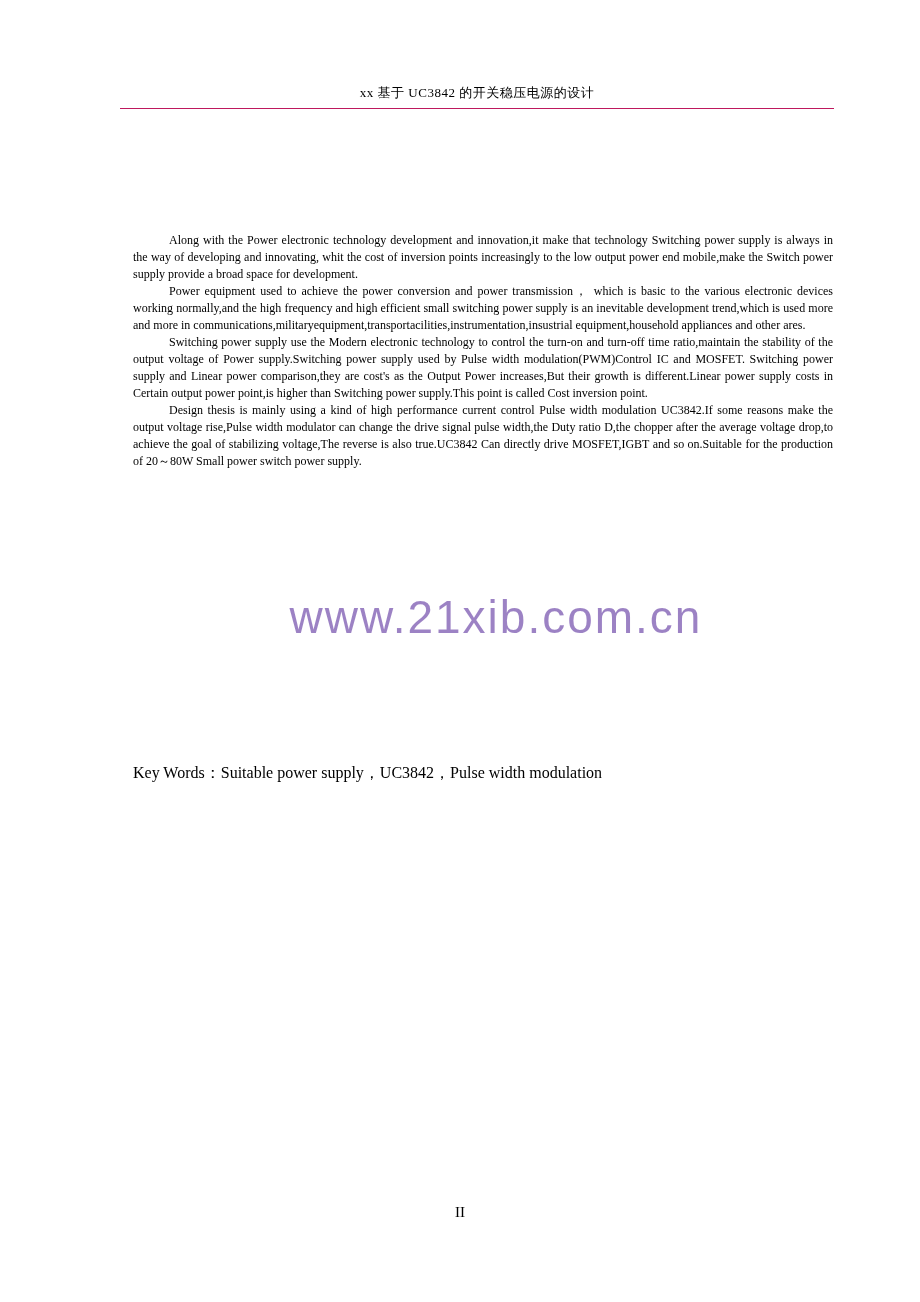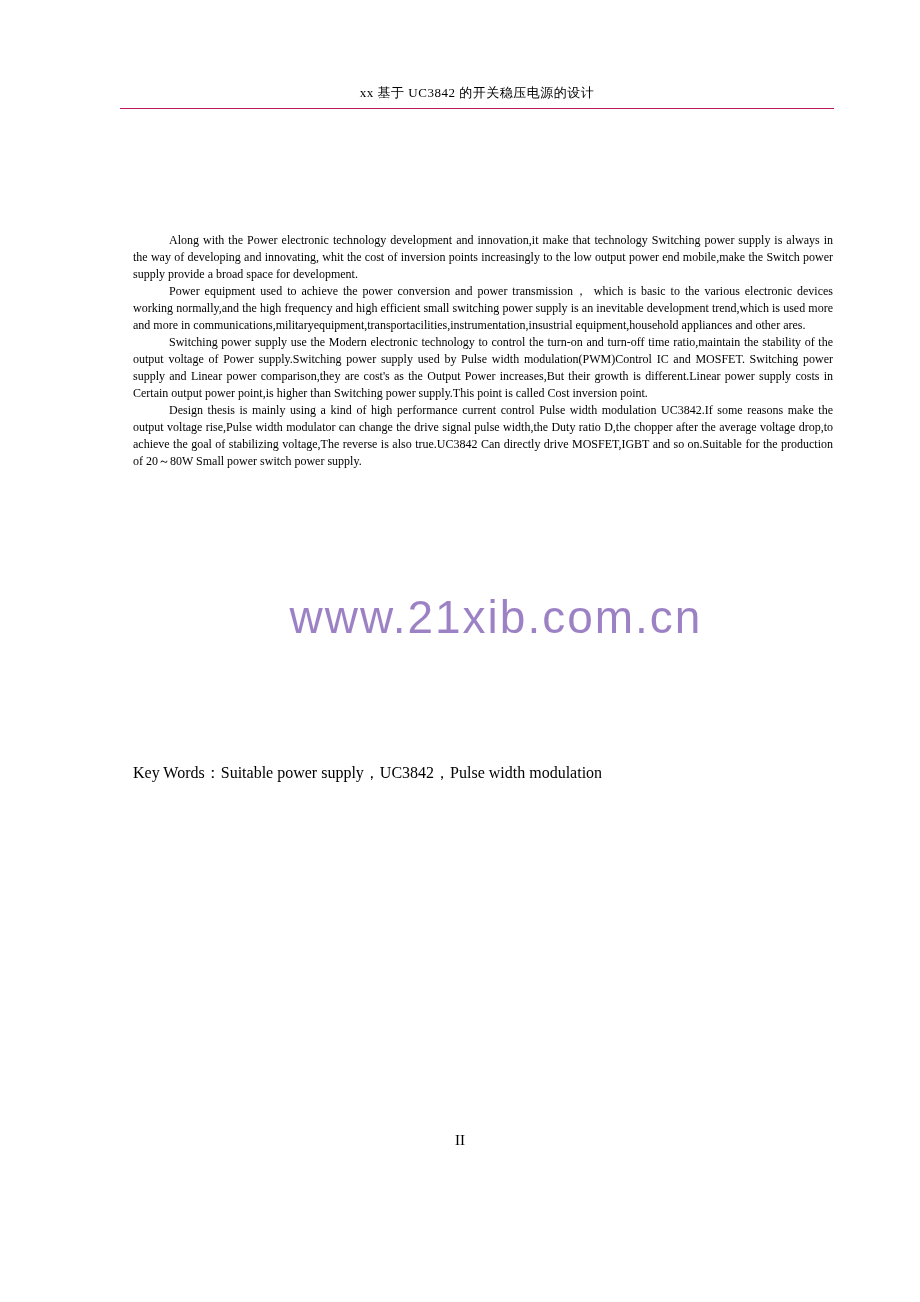--- a/index.html
+++ b/index.html
@@ -73,21 +73,21 @@
     color: #4c1d95;
     opacity: 0.55;
     letter-spacing: 2px;
     white-space: nowrap;
     pointer-events: none;
     margin-left: 36px;
   }
 
   .page-number {
     position: absolute;
-    top: 1132px;
+    top: 1204px;
     left: 0;
     width: 920px;
     text-align: center;
     font-size: 15px;
   }
 </style>
 </head>
 <body>
 
 <div class="page">

